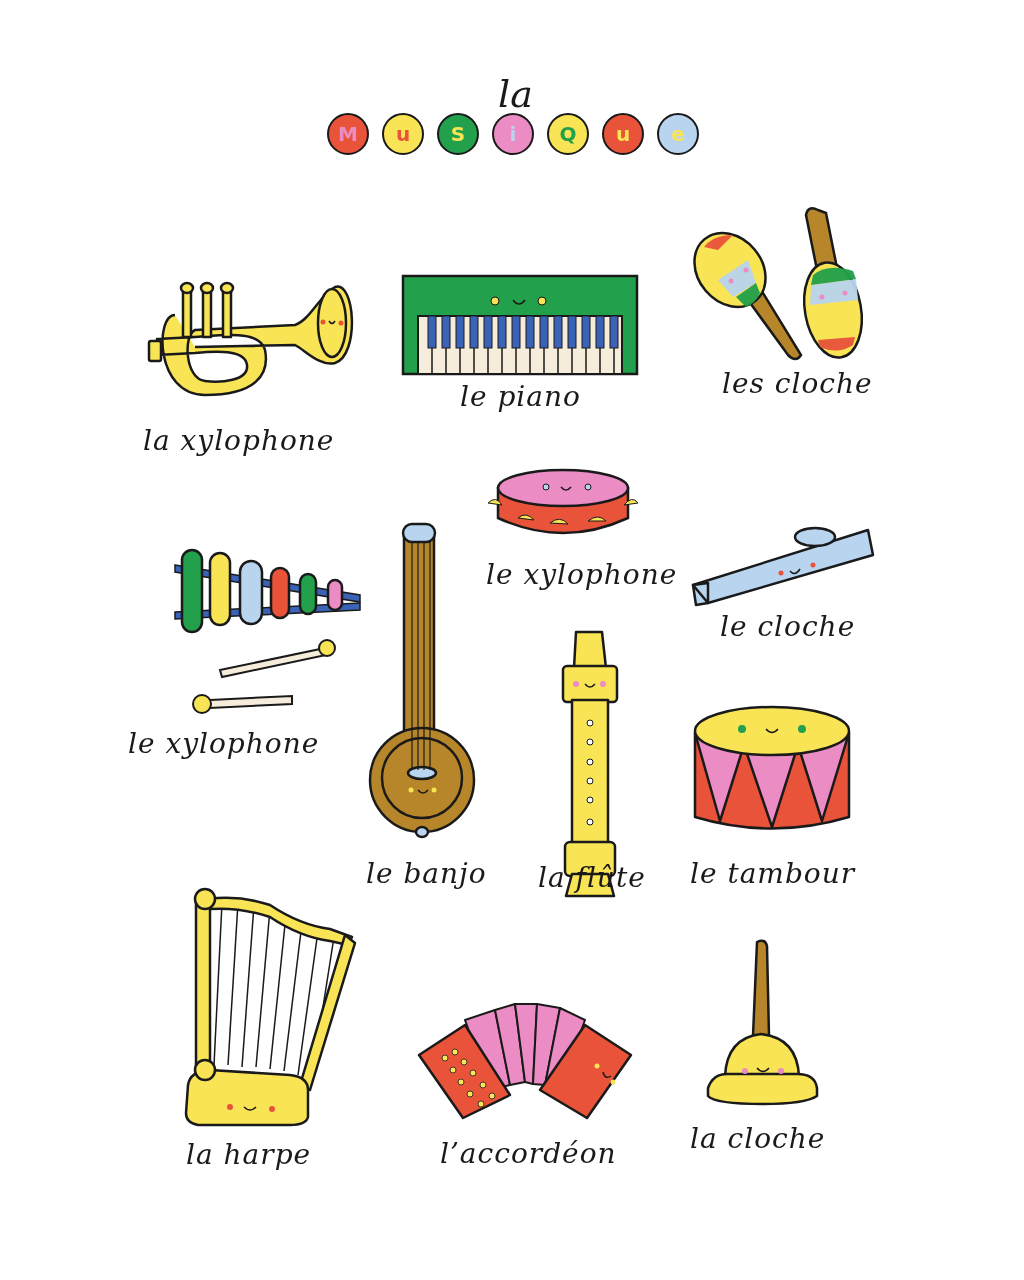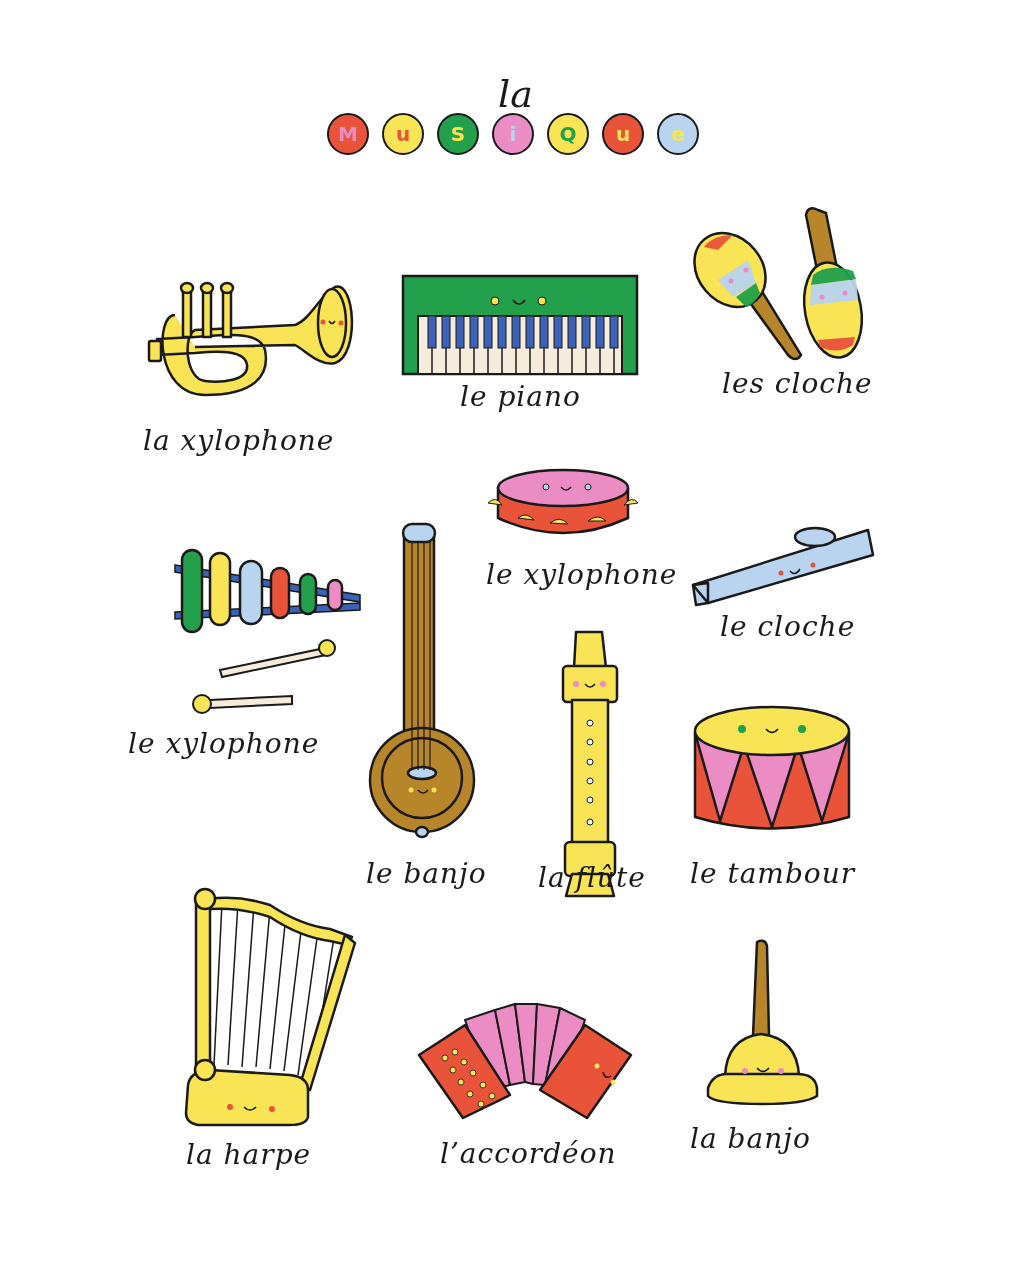--- a/index.html
+++ b/index.html
@@ -284,13 +284,13 @@
 <svg style="left:705px;top:938px" width="120" height="175" viewBox="0 0 120 175">
   <g stroke="#1a1a1a" stroke-width="2.5" stroke-linejoin="round">
     <path d="M52 4 Q60 0 62 8 L64 98 L48 98 Z" fill="#b8862a"></path>
     <path d="M20 138 Q22 100 56 96 Q92 100 94 138 Z" fill="#f8e454"></path>
     <path d="M3 150 Q8 136 22 136 L92 136 Q110 136 112 150 L112 158 Q100 166 58 166 Q10 166 3 158 Z" fill="#f8e454"></path>
   </g>
   <circle cx="40" cy="133" r="3" fill="#ec8cc4"></circle>
     <circle cx="76" cy="133" r="3" fill="#ec8cc4"></circle>
   <path d="M52 130 Q58 137 64 130" stroke="#1a1a1a" stroke-width="1.5" fill="none"></path>
 </svg>
-<div class="label" style="left:690px;top:1122px">la banjo</div>
+<div class="label" style="left:690px;top:1122px">la cloche</div>
 
 </body></html>

